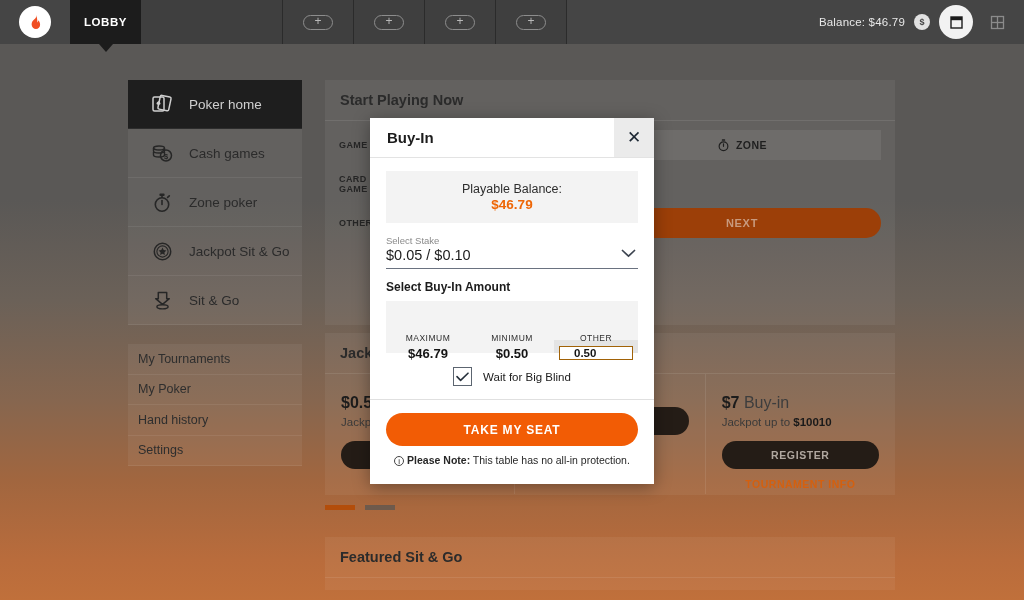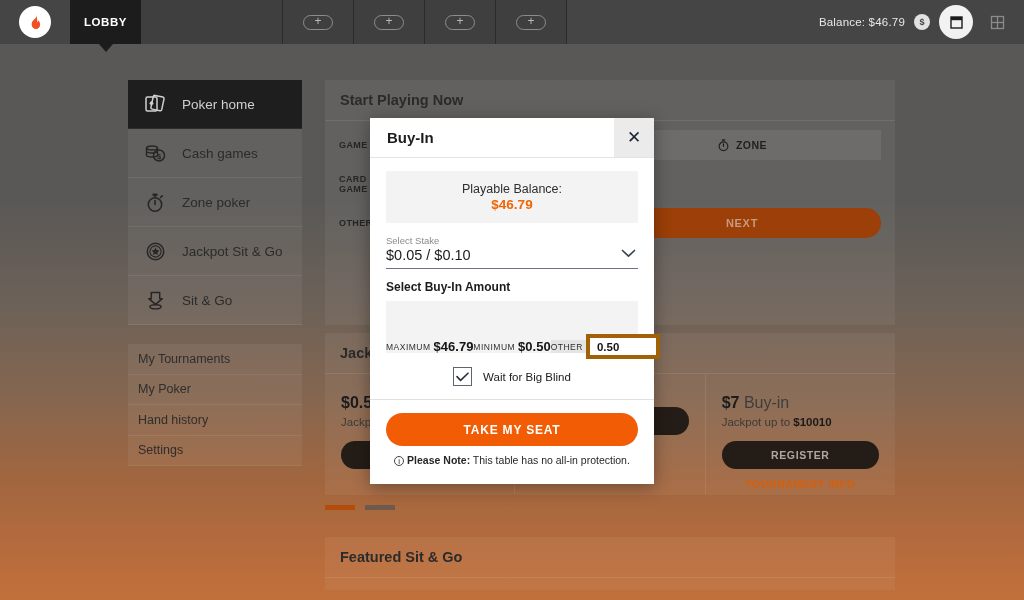--- a/index.html
+++ b/index.html
@@ -73,21 +73,21 @@
     align-items: center; justify-content: center;
   }
 
   
   .sidebar {
     position: absolute; left: 128px; top: 80px; width: 174px;
   }
   .nav-group { background: rgba(255,255,255,0.055); }
   .nav-item {
     height: 49px; display: flex; align-items: center;
-    padding-left: 14px; gap: 14px;
+    padding-left: 21px; gap: 14px;
     border-bottom: 1px solid rgba(255,255,255,0.07);
     color: #2b2b2b; font-size: 13.5px;
   }
   .nav-item.active { background: #1e1e1e; color: #cfcfcf; }
   .nav-item.active .nav-ico { color: #cfcfcf; }
   .nav-ico {
     width: 26px; height: 26px; color: #262626;
     display: flex; align-items: center; justify-content: center;
   }
   .nav-group2 { margin-top: 19px; background: rgba(255,255,255,0.055); }
@@ -190,30 +190,30 @@
     position: absolute; right: 2px; top: 11px;
     color: #3d4450; font-size: 13px;
   }
 
   .sec-title {
     margin-top: 11px; font-size: 12px; font-weight: bold; color: #1c1c1c;
     font-stretch: condensed;
   }
   .amts { margin-top: 7px; display: flex; height: 52px; background: #f3f3f3; }
   .amt {
-    flex: 1; display: flex; flex-direction: row; align-items: center;
+    flex: 1; display: flex; flex-direction: column; align-items: center;
     justify-content: center; gap: 3px; margin-top: 39px;
   }
   .amt.sel { background: #e4e4e4; }
   .amt-lbl { font-size: 8.5px; color: #2e2e2e; letter-spacing: .5px; }
   .amt-val { font-size: 13px; font-weight: bold; color: #141414; }
   .amt-input {
-    width: 74px; height: 25px; border: 4px solid #a16207; background: #fff;
+    width: 74px; height: 25px; border: 1px solid #a16207; background: #fff;
     font-size: 11.5px; font-weight: bold; color: #141414;
-    padding-left: 7px; font-family: "Liberation Sans", sans-serif;
+    padding-left: 14px; font-family: "Liberation Sans", sans-serif;
   }
 
   .wbb {
     margin-top: 14px; display: flex; align-items: center;
     justify-content: center; gap: 11px;
   }
   .cbox {
     width: 19px; height: 19px; border: 1.4px solid #5c6570; background: #fff;
     display: flex; align-items: center; justify-content: center;
     color: #26303b; font-size: 13px;

